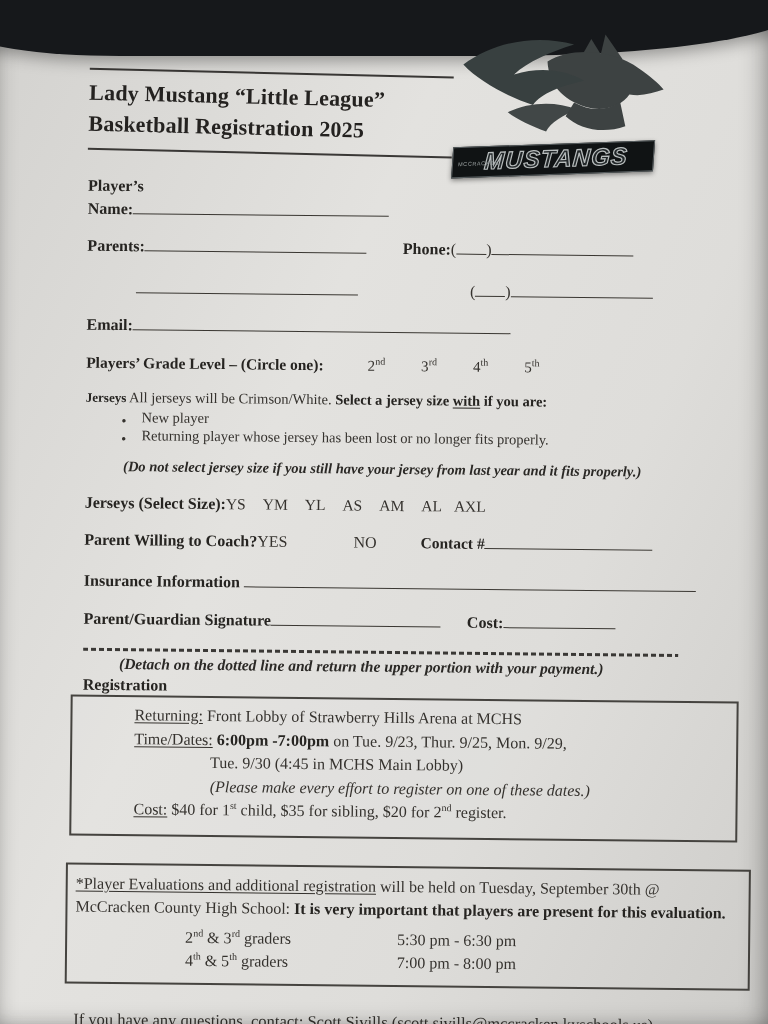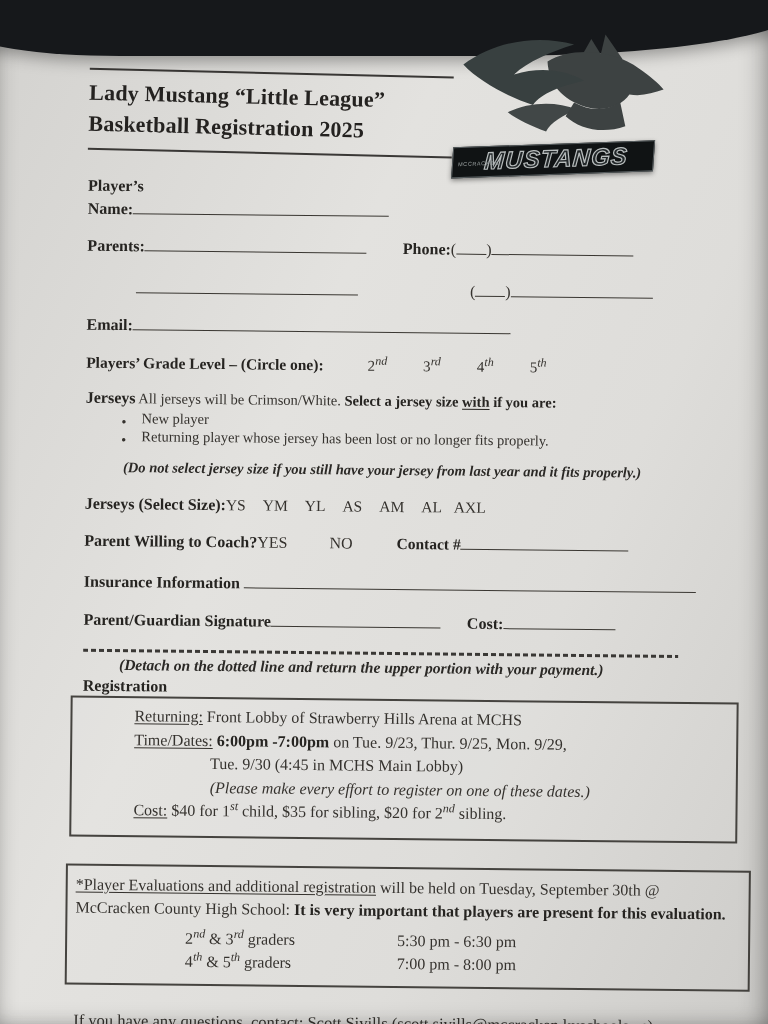--- a/index.html
+++ b/index.html
@@ -26,23 +26,23 @@
          transform:rotate(-4deg) skewX(-6deg);border:1px solid #565c5e;box-shadow:0 2px 5px rgba(0,0,0,.45);}
   .banner .team{position:absolute;left:10px;top:0;right:4px;text-align:center;
          font-family:"Liberation Sans",sans-serif;font-weight:900;font-style:italic;font-size:24px;line-height:28px;
          letter-spacing:1px;color:#23282a;-webkit-text-stroke:1.2px #b8bdbd;}
   .banner .school{position:absolute;left:5px;top:13px;font-family:"Liberation Sans",sans-serif;
          font-size:5.5px;letter-spacing:.6px;color:#9aa0a0;}
   .players{margin-top:24px;line-height:23px;font-size:16px;}
   .row{margin-top:15px;font-size:16px;display:flex;align-items:baseline;}
   .grade-row{margin-top:20px;font-size:15.5px;display:flex;align-items:baseline;}
   .grade-opt{margin-left:36px;font-size:15px;}
-  sup{font-size:12px;vertical-align:super;line-height:0;font-style:italic;}
+  sup{font-size:10px;vertical-align:super;line-height:0;}
   .jer-head{margin-top:17px;font-size:14.5px;}
-  .jer-head .jw{font-size:16px;font-weight:bold;color:#262421;}
+  .jer-head .jw{font-size:13px;font-weight:bold;color:#262421;}
   .bullets{margin:3px 0 0 0;padding-left:56px;font-size:14.5px;line-height:17.5px;}
   .bullets li{list-style:none;position:relative;}
   .bullets li::before{content:"●";position:absolute;left:-20px;font-size:8px;top:3px;}
   .note{margin:14px 0 0 38px;font-size:14.5px;font-style:italic;font-weight:bold;color:#2b2926;}
   .size-row{margin-top:19px;font-size:16px;display:flex;align-items:baseline;}
   .size-opt{margin-left:17px;font-size:15.5px;}
   .coach-row{margin-top:19px;font-size:16px;display:flex;align-items:baseline;}
   .dotted{margin-top:20px;width:595px;height:3px;
          background:repeating-linear-gradient(90deg,#3a3835 0 5px,transparent 5px 8px);}
   .detach{margin:4px 0 0 36px;font-size:15.5px;font-style:italic;font-weight:bold;color:#2b2926;}
@@ -142,21 +142,21 @@
       <span class="size-opt">YL</span>
       <span class="size-opt">AS</span>
       <span class="size-opt">AM</span>
       <span class="size-opt">AL</span>
       <span class="size-opt" style="margin-left:12px">AXL</span>
     </div>
 
     <div class="coach-row">
       <span class="b">Parent Willing to Coach?</span>
       <span style="">YES</span>
-      <span style="margin-left:42px">NO</span>
+      <span style="margin-left:66px">NO</span>
       <span class="b" style="margin-left:44px;font-size:15.5px">Contact #</span>
         <span class="blank" style="width:168px"></span>
     </div>
 
     <div class="row" style="margin-top:23px">
       <span class="b">Insurance Information</span>
         <span class="blank" style="width:452px;margin-left:4px"></span>
     </div>
 
     <div class="row" style="margin-top:20px">
@@ -175,21 +175,21 @@
     <div class="box1">
       <div>
         <span class="ul">Returning:</span><span> Front Lobby of Strawberry Hills Arena at MCHS</span>
       </div>
       <div>
         <span class="ul">Time/Dates:</span><span class="b"> 6:00pm -7:00pm</span><span> on Tue. 9/23, Thur. 9/25, Mon. 9/29,</span>
       </div>
       <div class="ind">Tue. 9/30 (4:45 in MCHS Main Lobby)</div>
       <div class="ind" style="font-style:italic">(Please make every effort to register on one of these dates.)</div>
       <div>
-        <span class="ul">Cost:</span><span>  $40 for 1</span><sup>st</sup><span> child, $35 for sibling, $20 for 2</span><sup>nd</sup><span> sibling.</span>
+        <span class="ul">Cost:</span><span>  $40 for 1</span><sup>st</sup><span> child, $35 for sibling, $20 for 2</span><sup>nd</sup><span> register.</span>
       </div>
     </div>
 
     <div class="box2">
       <div>
         <span class="ul">*Player Evaluations and additional registration</span><span> will be held on Tuesday, September 30th @ McCracken County High School: </span><span class="b">It is very important that players are present for this evaluation.</span>
       </div>
       <div class="ev-row" style="margin-top:6px">
         <span class="ev-grades"><span>2</span><sup>nd</sup><span> &amp; </span><span>3</span><sup>rd</sup><span> graders</span></span>
         <span>5:30 pm - 6:30 pm</span>

